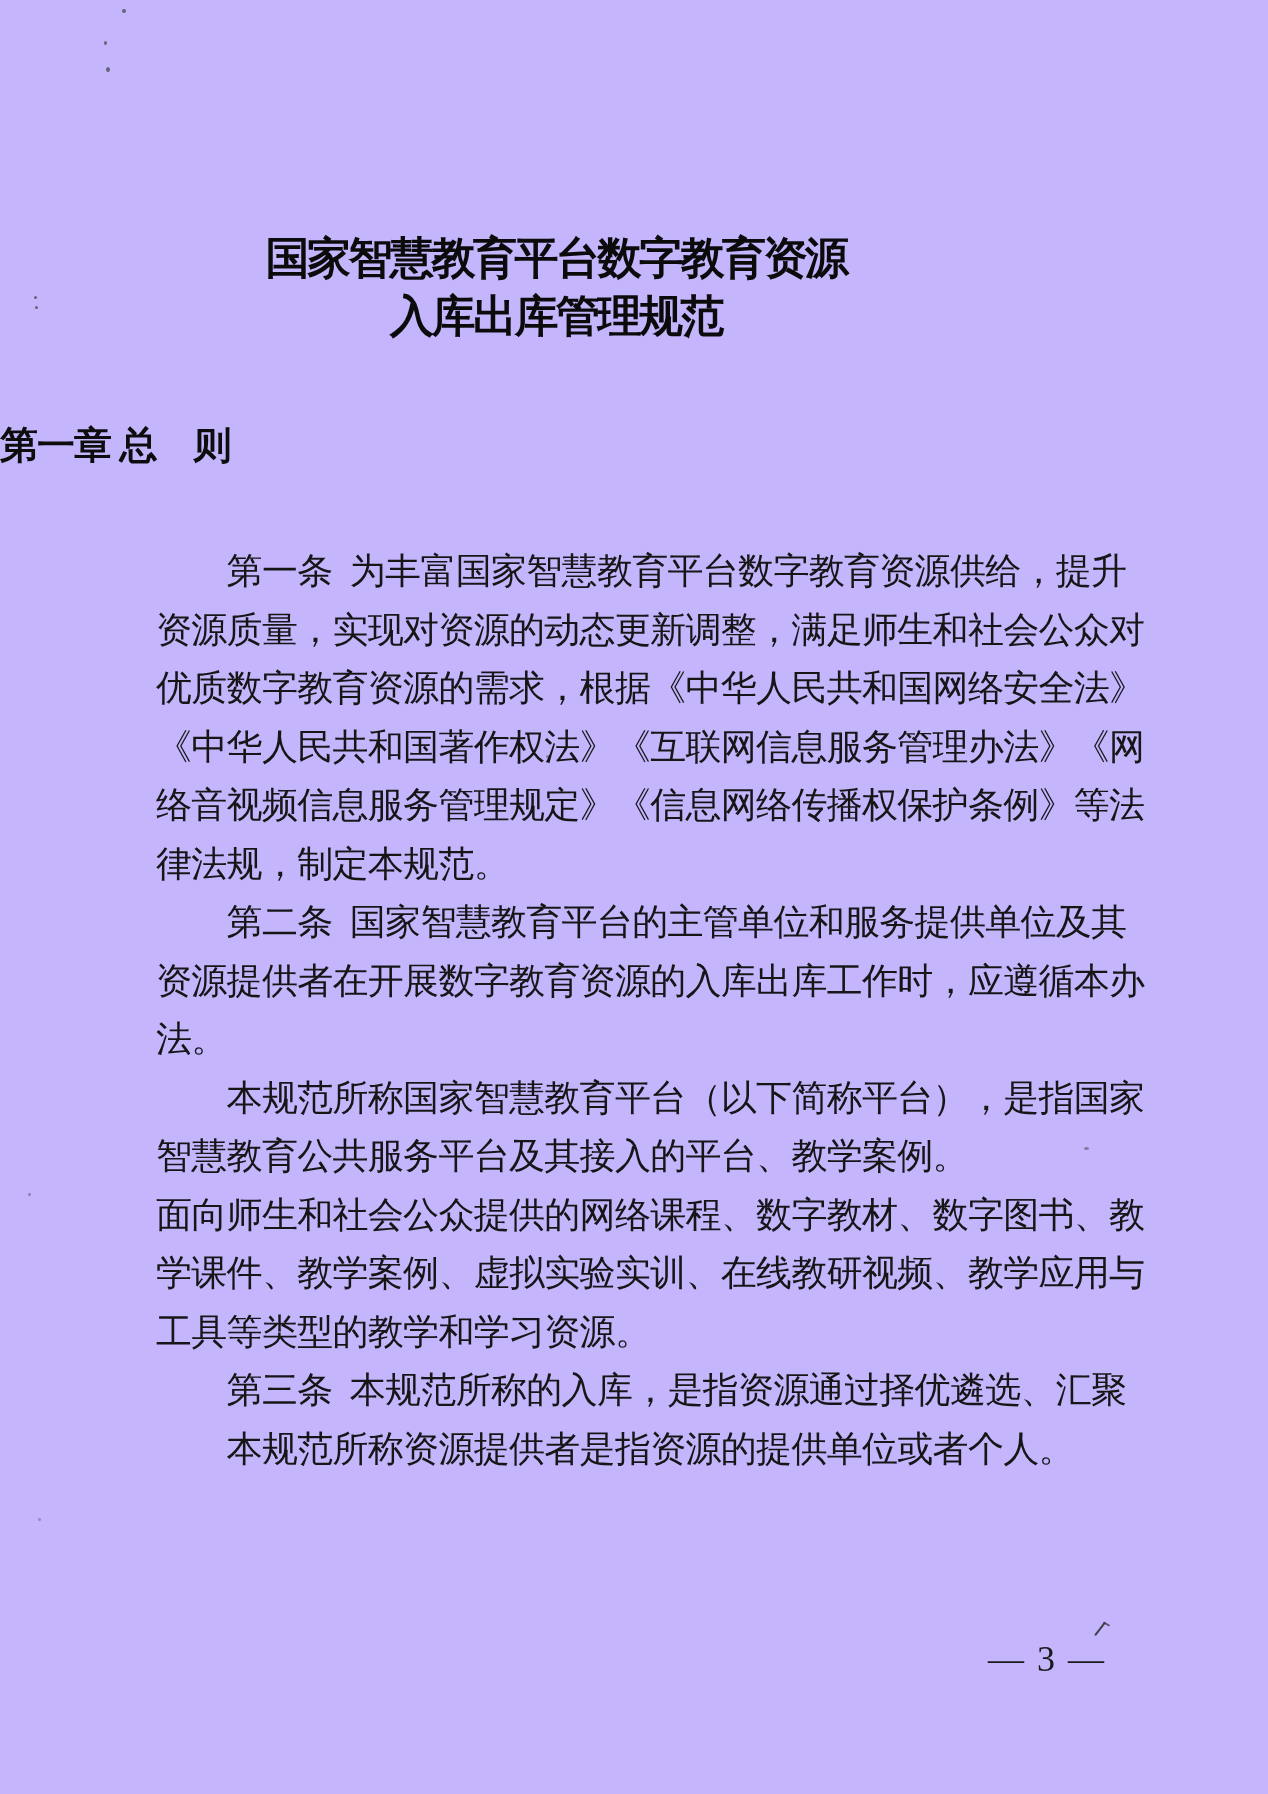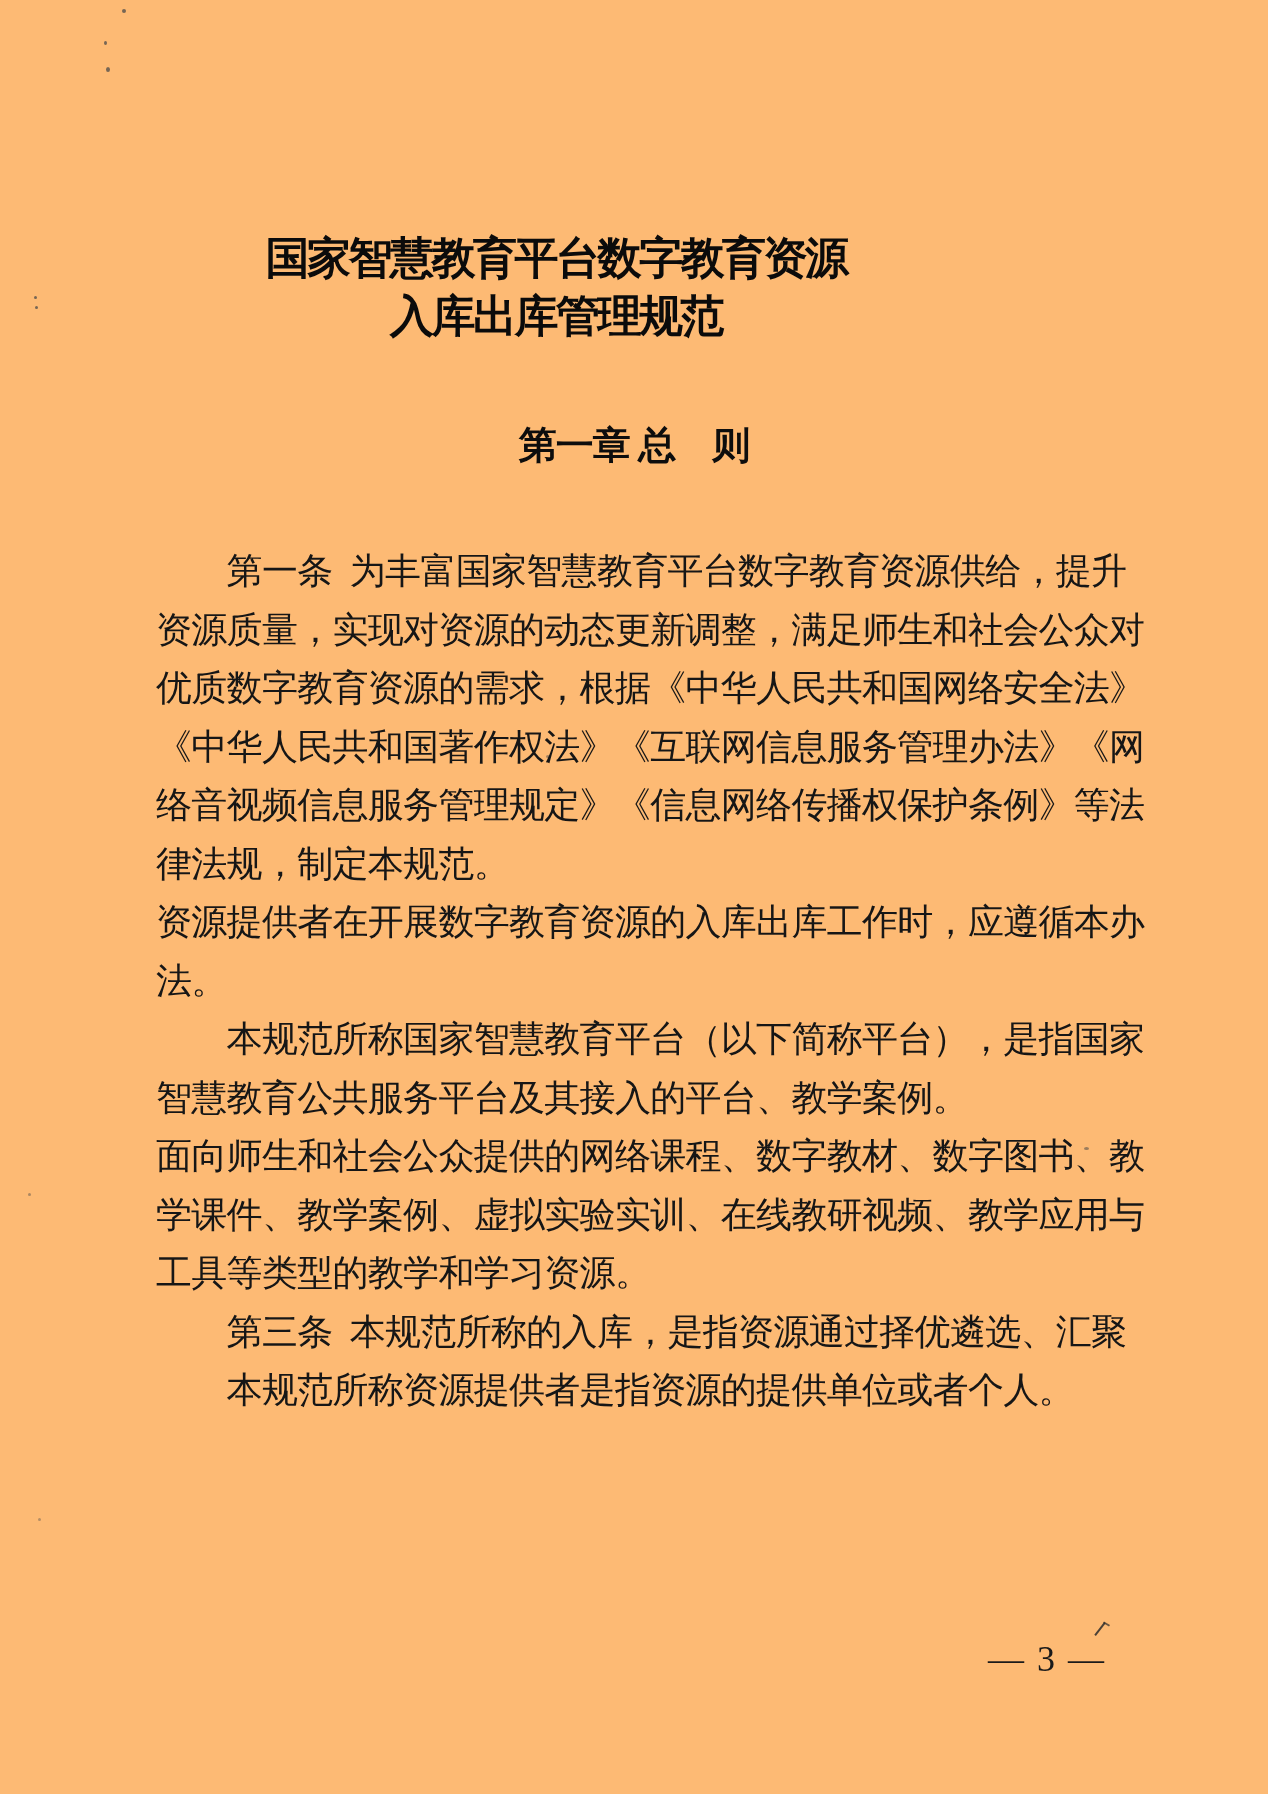--- a/index.html
+++ b/index.html
@@ -2,21 +2,21 @@
 <html><head>
 <meta charset="utf-8">
 <style>
   * { margin:0; padding:0; box-sizing:border-box; }
   html,body { background:#e8e8e8; }
   .page {
     position:relative;
     width:1268px;
     height:1794px;
     margin:0 auto;
-    background:#fdba74;
+    background:#c4b5fd;
     overflow:hidden;
     font-family:"Liberation Serif","DejaVu Serif",serif;
     color:#111;
   }
   .doc-title {
     position:absolute;
     top:230px;
     left:0;
     width:1112px;
     text-align:center;
@@ -24,21 +24,21 @@
     font-size:44px;
     line-height:58px;
     letter-spacing:-2.5px;
     color:#0b0b0b;
   }
   .chapter-heading {
     position:absolute;
     top:420px;
     left:0;
     width:1268px;
-    text-align:center;
+    text-align:left;
     font-weight:bold;
     font-size:38px;
     letter-spacing:-1px;
     color:#0d0d0d;
   }
   .body-text {
     position:absolute;
     left:156px;
     top:542px;
     width:985px;
@@ -109,20 +109,21 @@
 
   <div class="chapter-heading">第一章 总　则</div>
 
   <div class="body-text">
     <div class="bline">　　第一条 为丰富国家智慧教育平台数字教育资源供给，提升</div>
     <div class="bline">资源质量，实现对资源的动态更新调整，满足师生和社会公众对</div>
     <div class="bline">优质数字教育资源的需求，根据《中华人民共和国网络安全法》</div>
     <div class="bline">《中华人民共和国著作权法》《互联网信息服务管理办法》《网</div>
     <div class="bline">络音视频信息服务管理规定》《信息网络传播权保护条例》等法</div>
     <div class="bline">律法规，制定本规范。</div>
+    <div class="bline">　　第二条 国家智慧教育平台的主管单位和服务提供单位及其</div>
     <div class="bline">资源提供者在开展数字教育资源的入库出库工作时，应遵循本办</div>
     <div class="bline">法。</div>
     <div class="bline">　　本规范所称国家智慧教育平台（以下简称平台），是指国家</div>
     <div class="bline">智慧教育公共服务平台及其接入的平台、教学案例。</div>
     <div class="bline">面向师生和社会公众提供的网络课程、数字教材、数字图书、教</div>
     <div class="bline">学课件、教学案例、虚拟实验实训、在线教研视频、教学应用与</div>
     <div class="bline">工具等类型的教学和学习资源。</div>
     <div class="bline">　　第三条 本规范所称的入库，是指资源通过择优遴选、汇聚</div>
     <div class="bline">　　本规范所称资源提供者是指资源的提供单位或者个人。</div>
   </div>

